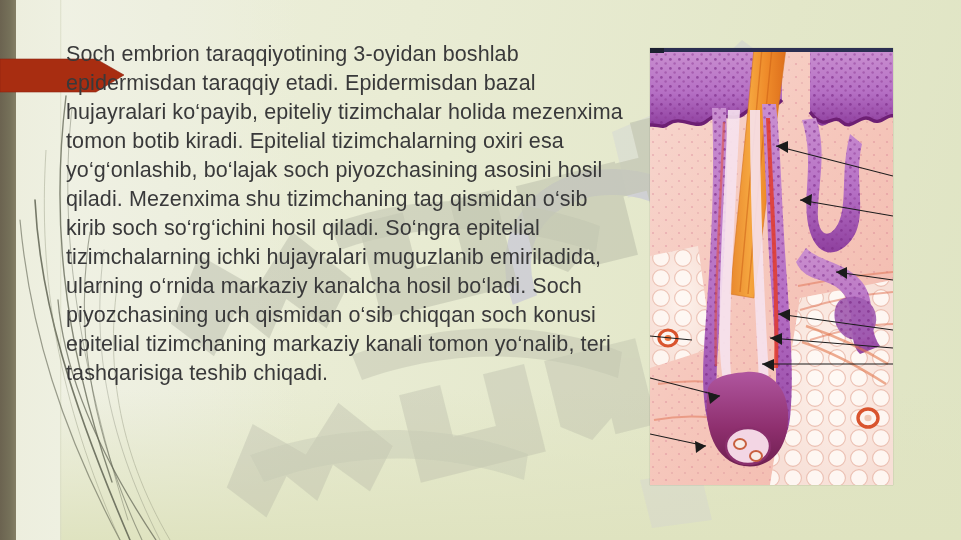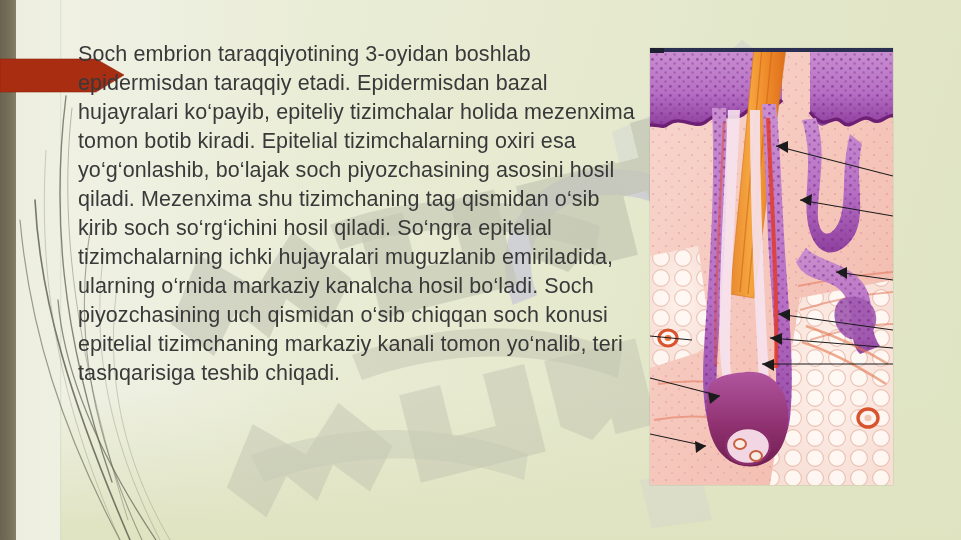--- a/index.html
+++ b/index.html
@@ -84,21 +84,20 @@
   .text-block {
     position: absolute;
     left: 66px;
     top: 40px;
     width: 560px;
     color: #39393a;
     font-size: 21.5px;
     line-height: 29px;
     letter-spacing: .1px;
     white-space: pre-line;
-    margin-left: 12px;
   }
 
   
   .photo-wrap {
     position: absolute;
     left: 650px;
     top: 48px;
     width: 243px;
     height: 437px;
     overflow: hidden;

